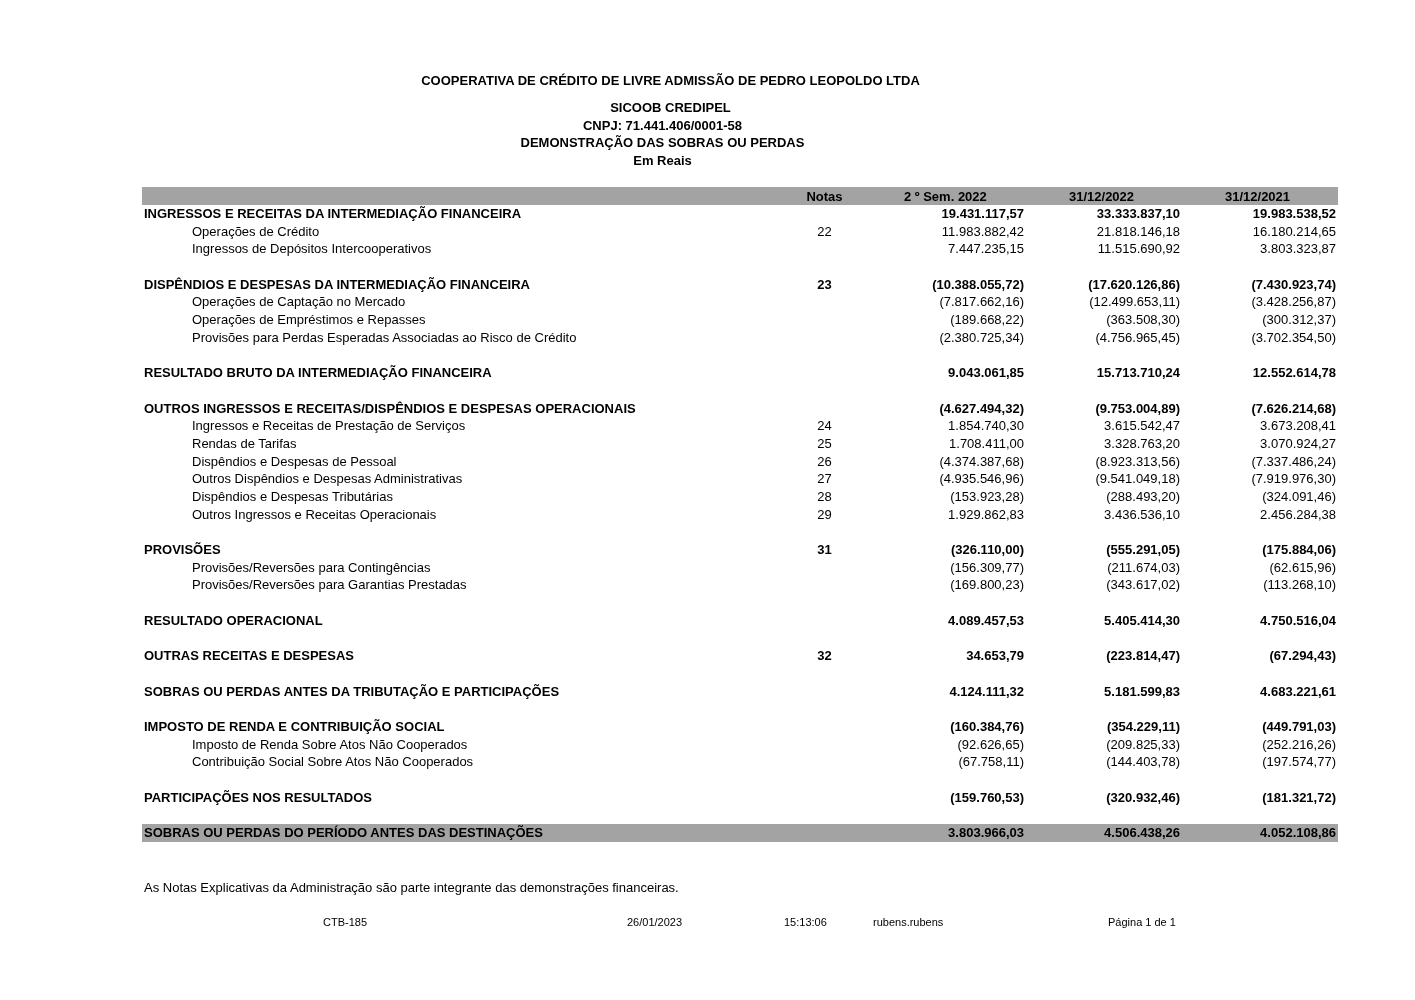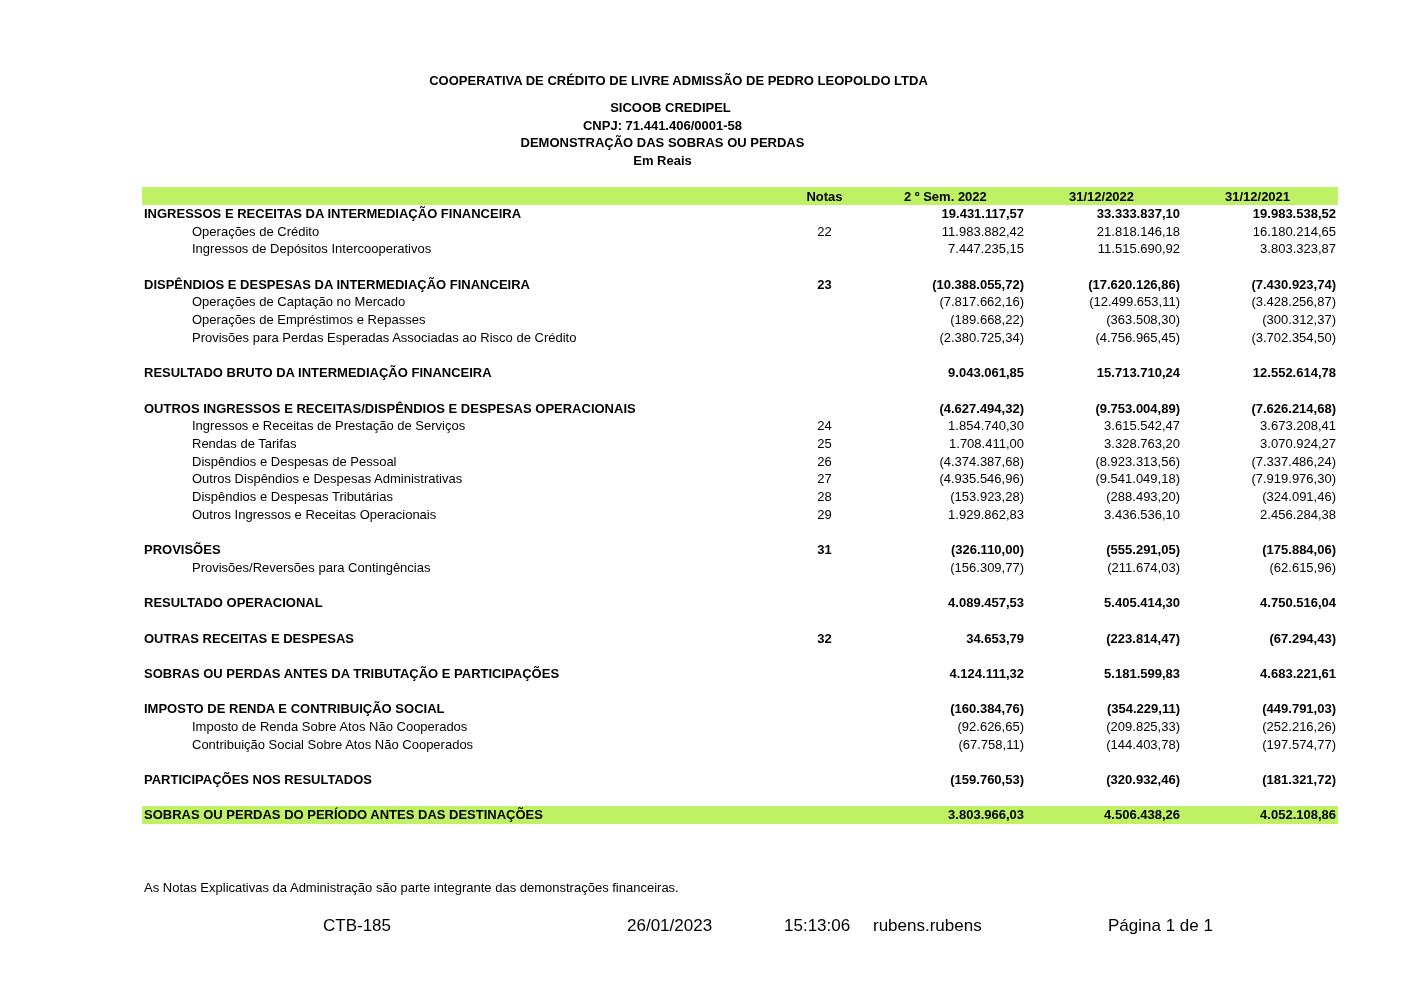--- a/index.html
+++ b/index.html
@@ -1,44 +1,44 @@
 <!DOCTYPE html>
 <html><head>
   <meta charset="utf-8">
   <style>
     html, body { margin: 0; padding: 0; background: #ffffff; }
     body {
       width: 1415px; height: 1000px; position: relative; overflow: hidden;
       font-family: "Liberation Sans", sans-serif; color: #000;
     }
     .hdr { position: absolute; left: 0; width: 1325px; text-align: center; font-weight: bold; font-size: 13px; }
-    .h1 { top: 73px; left: 16px; width: 1325px; }
+    .h1 { top: 73px; left: 8px; width: 1325px; }
     .h2 { top: 100px; padding-left: 8px; }
     .h3 { top: 118px; }
     .h4 { top: 135px; }
     .h5 { top: 153px; }
 
     #table { position: absolute; left: 142px; top: 187px; width: 1196px; }
     .row { position: relative; height: 17.7px; font-size: 13px; line-height: 17.7px; white-space: nowrap; }
     .row.gap { height: 17.7px; }
     .row .lbl { position: absolute; left: 2px; }
     .row.item .lbl { left: 14px; margin-left: 36px; }
     .row .note { position: absolute; left: 660px; width: 45px; text-align: center; }
     .row .c1 { position: absolute; right: 314px; }
     .row .c2 { position: absolute; right: 158px; text-align: right; }
     .row .c3 { position: absolute; right: 2px; text-align: right; }
     .row.bold { font-weight: bold; }
-    .row.band { background: #bef264; }
+    .row.band { background: #a3a3a3; }
     .row.colhdr { font-weight: bold; height: 18px; line-height: 19px; }
     .row.colhdr .ch1 { position: absolute; left: 762px; }
     .row.colhdr .ch2 { position: absolute; left: 927px; }
     .row.colhdr .ch3 { position: absolute; left: 1083px; }
 
     .footnote { position: absolute; left: 144px; top: 880px; font-size: 13px; }
-    .foot { position: absolute; top: 916px; font-size: 17px; }
+    .foot { position: absolute; top: 916px; font-size: 11px; }
     .f1 { left: 323px; }
     .f2 { left: 627px; }
     .f3 { left: 784px; }
     .f4 { left: 873px; }
     .f5 { left: 1108px; }
   </style>
 </head>
 <body>
 
 <div class="hdr h1">COOPERATIVA DE CRÉDITO DE LIVRE ADMISSÃO DE PEDRO LEOPOLDO LTDA</div>
@@ -171,20 +171,27 @@
         <span class="c2">(555.291,05)</span>
         <span class="c3">(175.884,06)</span>
       </div>
       <div class="row item">
         <span class="lbl">Provisões/Reversões para Contingências</span>
         <span class="note"></span>
         <span class="c1">(156.309,77)</span>
         <span class="c2">(211.674,03)</span>
         <span class="c3">(62.615,96)</span>
       </div>
+      <div class="row item">
+        <span class="lbl">Provisões/Reversões para Garantias Prestadas</span>
+        <span class="note"></span>
+        <span class="c1">(169.800,23)</span>
+        <span class="c2">(343.617,02)</span>
+        <span class="c3">(113.268,10)</span>
+      </div>
       <div class="row gap"></div>
       <div class="row bold">
         <span class="lbl">RESULTADO OPERACIONAL</span>
         <span class="note"></span>
         <span class="c1">4.089.457,53</span>
         <span class="c2">5.405.414,30</span>
         <span class="c3">4.750.516,04</span>
       </div>
       <div class="row gap"></div>
       <div class="row bold">

